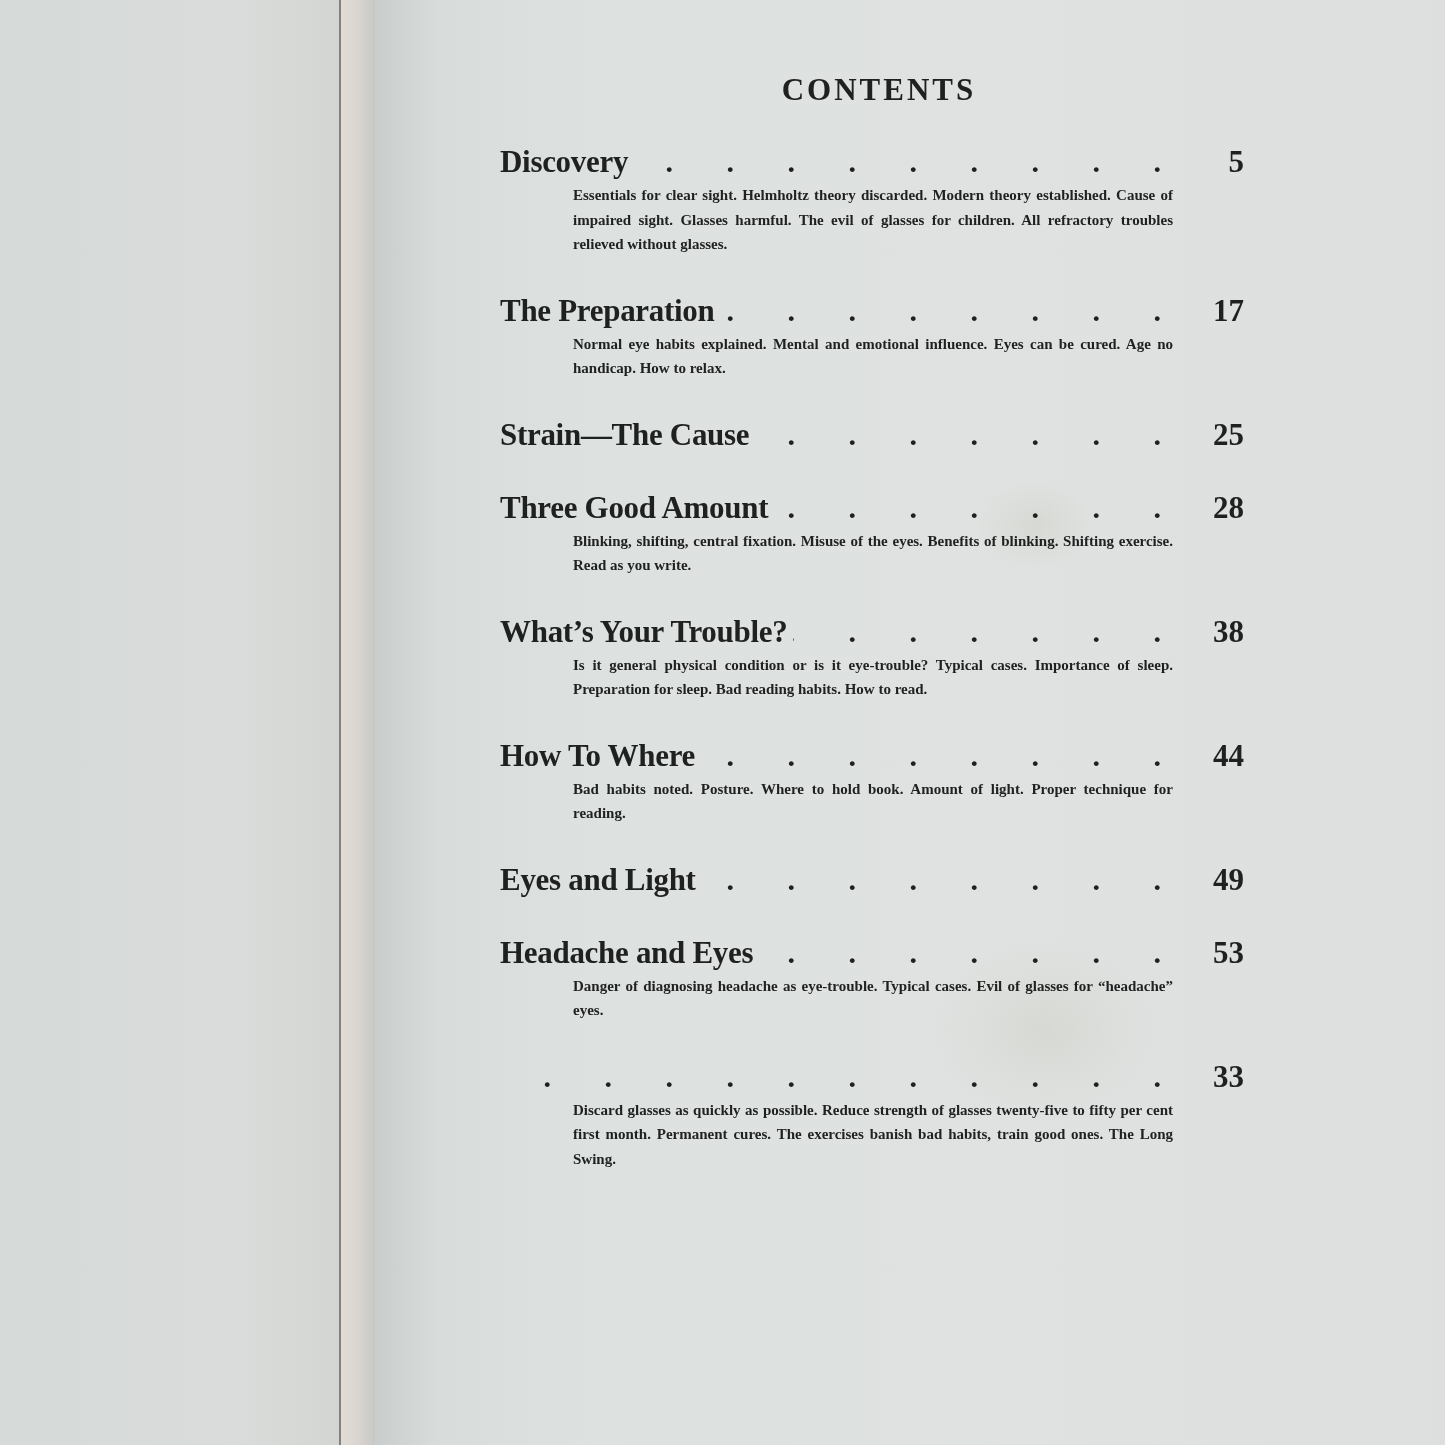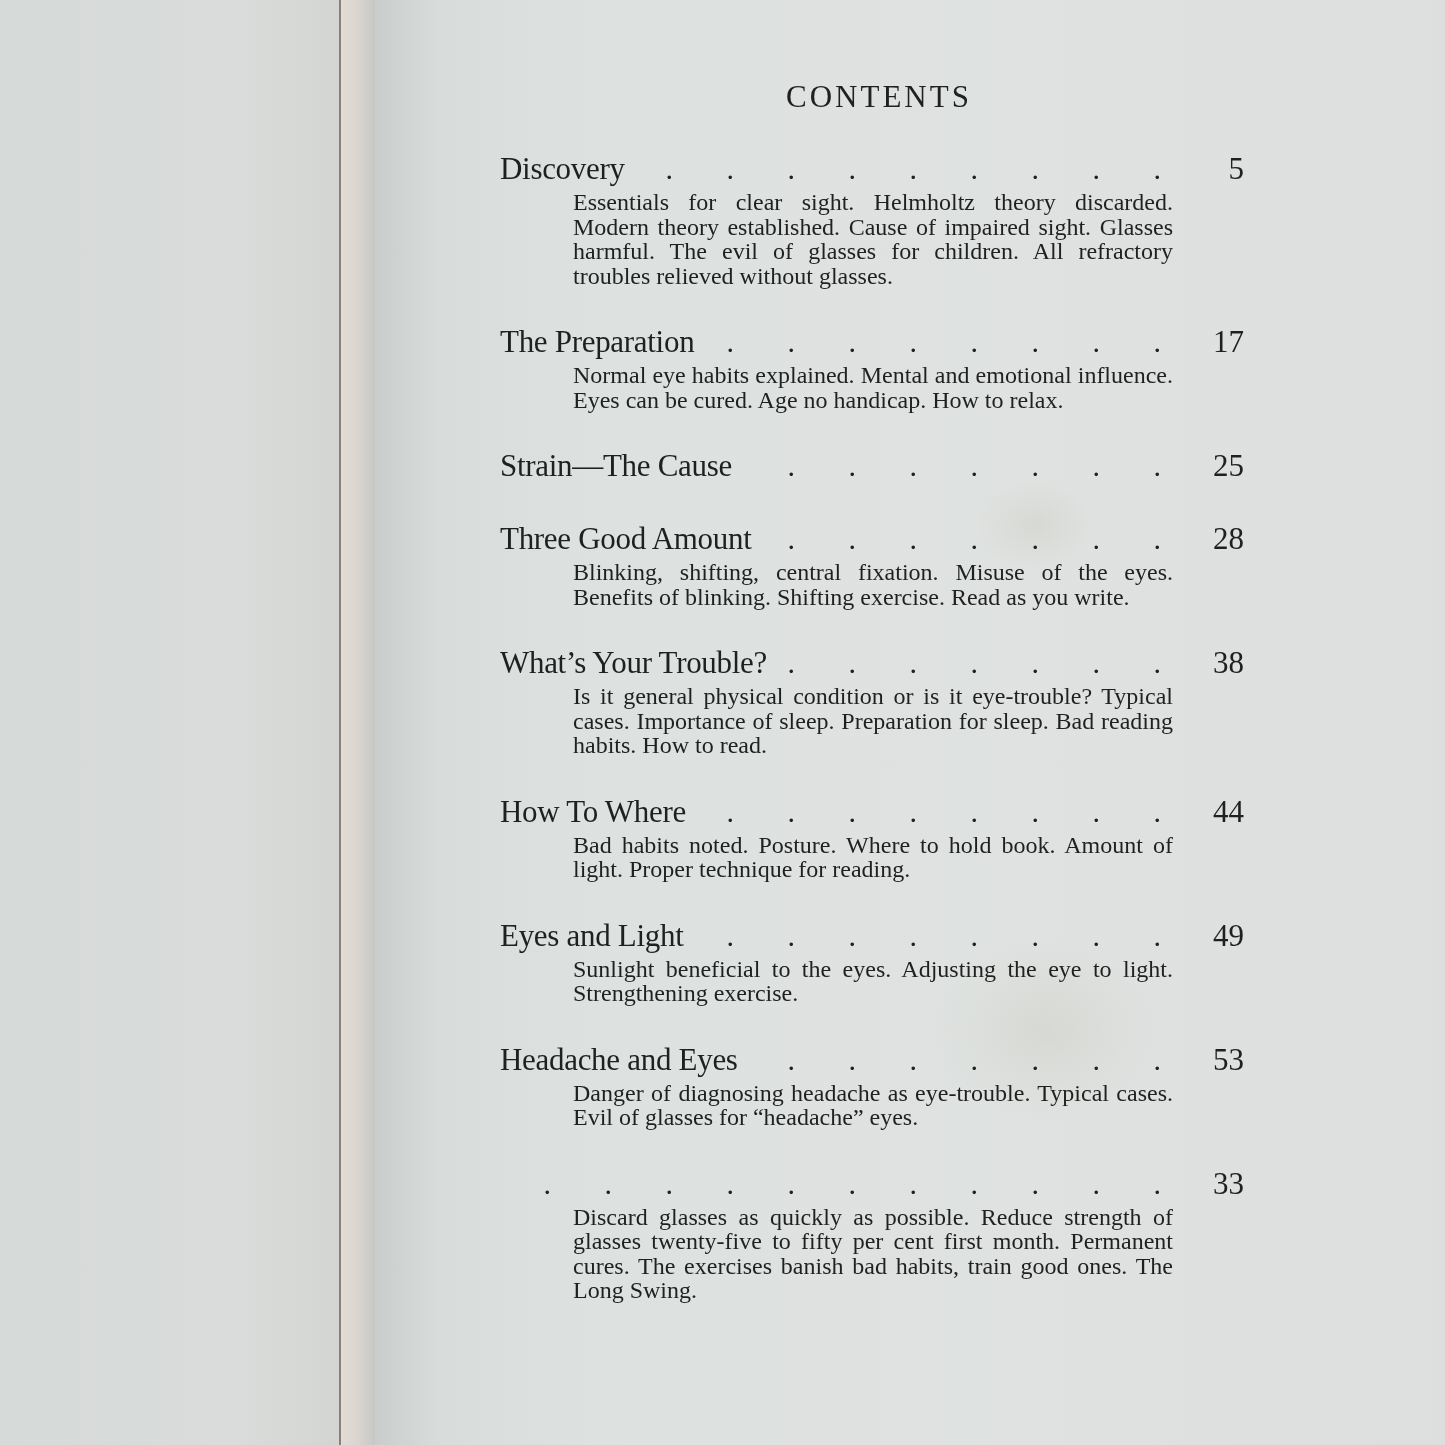--- a/index.html
+++ b/index.html
@@ -40,22 +40,23 @@
       width: 1070px; height: 1445px;
       background: linear-gradient(90deg, #c9cdcc 0%, #d8dcdb 6%, #dde1df 20%, #dfe2e0 60%, #dcdfdd 100%);
     }
     .stain {
       position: absolute;
       border-radius: 50%;
       background: radial-gradient(ellipse at center, rgba(200,200,190,0.35) 0%, rgba(200,200,190,0) 70%);
     }
     .contents {
       position: absolute;
-      left: 500px; top: 79px;
+      left: 500px; top: 72px;
       width: 750px;
+      font-weight: bold;
     }
     .title {
       text-align: center;
       font-size: 31px;
       letter-spacing: 3px;
       margin-left: 8px;
       margin-bottom: 16px;
     }
     .entry {
       margin-bottom: 18px;
@@ -84,21 +85,21 @@
     }
     .entry-page {
       width: 48px;
       text-align: right;
       font-size: 31px;
       padding-right: 6px;
     }
     .entry-desc {
       margin-left: 73px;
       width: 600px;
-      font-size: 24px;
+      font-size: 15px;
       line-height: 24.5px;
       text-align: justify;
       margin-top: 2px;
     }
   </style>
 </head>
 <body>
 
 <div class="left-page"></div>
 <div class="gutter-line"></div>
@@ -163,21 +164,20 @@
     </div>
     <div class="entry-desc">Bad habits noted. Posture. Where to hold book. Amount of light. Proper technique for reading.</div>
   </div>
 
   <div class="entry">
     <div class="entry-head">
       <span class="entry-title">Eyes and Light</span>
       <span class="leader">. . . . . . . . . . . . . . . . . . . . . . . . . .</span>
       <span class="entry-page">49</span>
     </div>
-    <div class="entry-desc">Sunlight beneficial to the eyes. Adjusting the eye to light. Strengthening exercise.</div>
   </div>
 
   <div class="entry">
     <div class="entry-head">
       <span class="entry-title">Headache and Eyes</span>
       <span class="leader">. . . . . . . . . . . . . . . . . . . . . . . . . .</span>
       <span class="entry-page">53</span>
     </div>
     <div class="entry-desc">Danger of diagnosing headache as eye-trouble. Typical cases. Evil of glasses for “headache” eyes.</div>
   </div>

